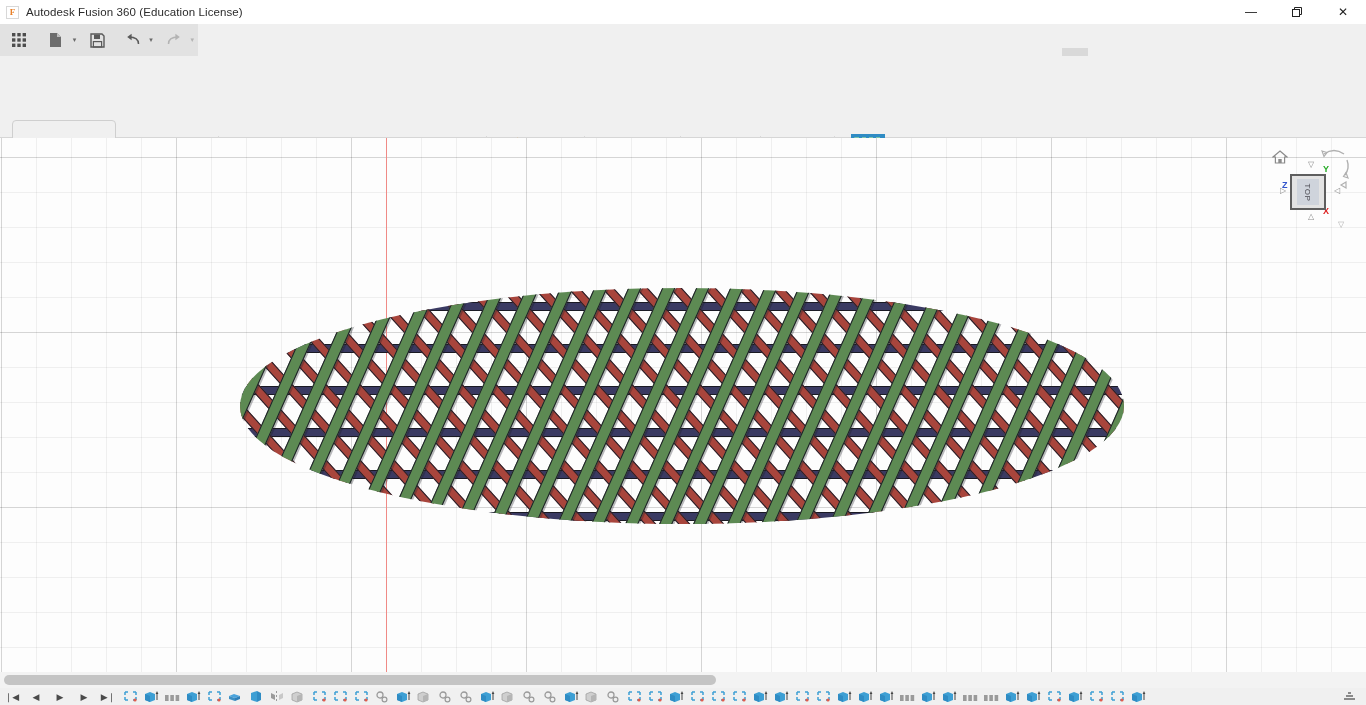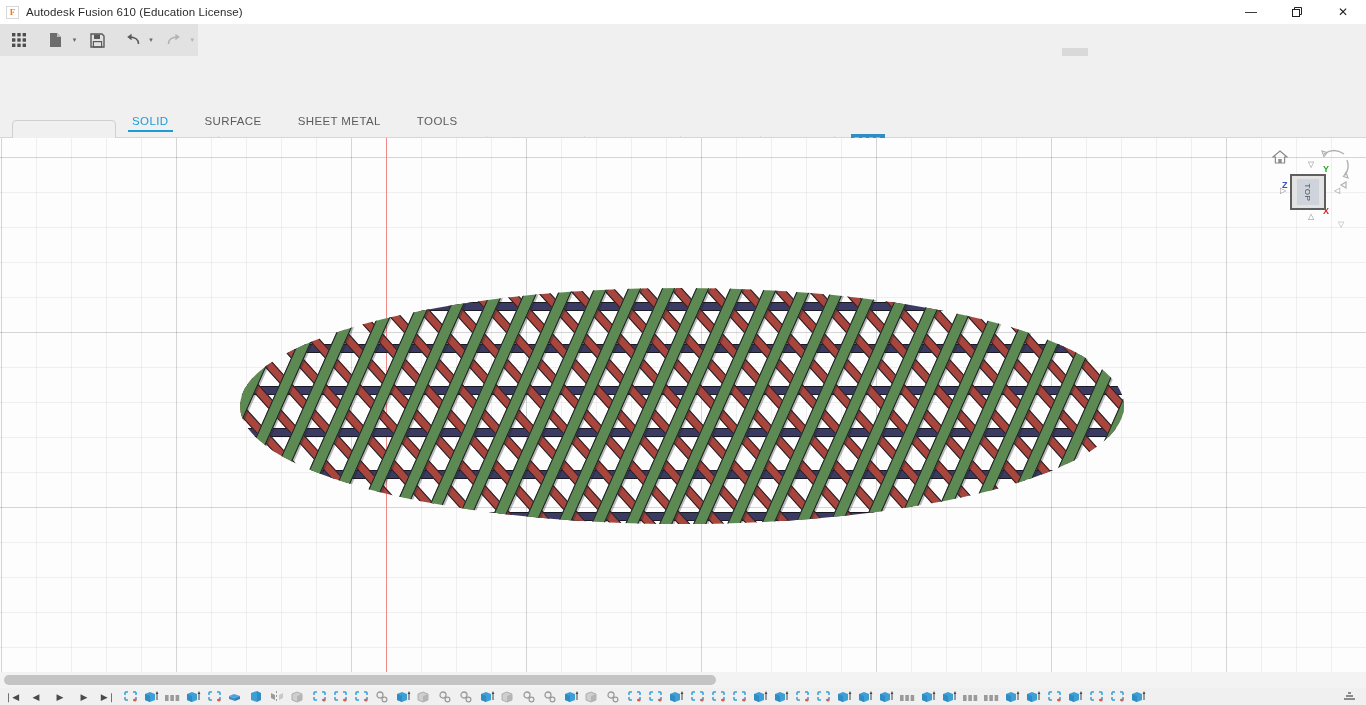--- a/index.html
+++ b/index.html
@@ -197,21 +197,21 @@
   #tl-settings {
     position:absolute; right:6px; top:0; width:22px; height:17px;
     display:flex; align-items:center; justify-content:center; color:#8a8a8a;
   }
 </style>
 </head>
 <body>
 
 <div id="titlebar">
   <div id="app-logo">F</div>
-  <div id="app-title">Autodesk Fusion 610 (Education License)</div>
+  <div id="app-title">Autodesk Fusion 360 (Education License)</div>
   <div id="winctl">
     <div class="wbtn">—</div>
     <div class="wbtn">
       <svg width="11" height="11" viewBox="0 0 11 11">
         <rect x="0.5" y="2.5" width="7" height="7" fill="none" stroke="#222"></rect>
         <path d="M2.5 2.5 V0.5 H9.5 V7.5 H7.5" fill="none" stroke="#222"></path>
       </svg>
     </div>
     <div class="wbtn">✕</div>
   </div>
@@ -308,26 +308,20 @@
   </div>
 </div>
 
 <div id="ribbon">
 
   <div id="design-btn">
     <span id="design-label">DESIGN</span>
     <span id="design-caret">▾</span>
   </div>
 
-  <div id="tabs">
-    <div class="rtab active">SOLID</div>
-    <div class="rtab">SURFACE</div>
-    <div class="rtab">SHEET METAL</div>
-    <div class="rtab">TOOLS</div>
-  </div>
 
   <div class="panel" style="left:122px; width:92px;">
     <div class="btnrow">
       <div class="cmd">
         <svg width="34" height="34" viewBox="0 0 34 34">
           <path d="M5 10 L16 6 L26 10 L26 22 L16 26 L5 22 Z" fill="#d9d9d9"></path>
           <path d="M5 10 L16 14 L16 26 L5 22 Z" fill="#3d9fd4"></path>
           <path d="M16 14 L26 10 L26 22 L16 26 Z" fill="#2f8cc4"></path>
           <path d="M5 10 L16 6 L26 10 L16 14 Z" fill="#6cc0ea"></path>
           <path d="M30 24 V7" stroke="#333" stroke-width="1.2" fill="none"></path>

